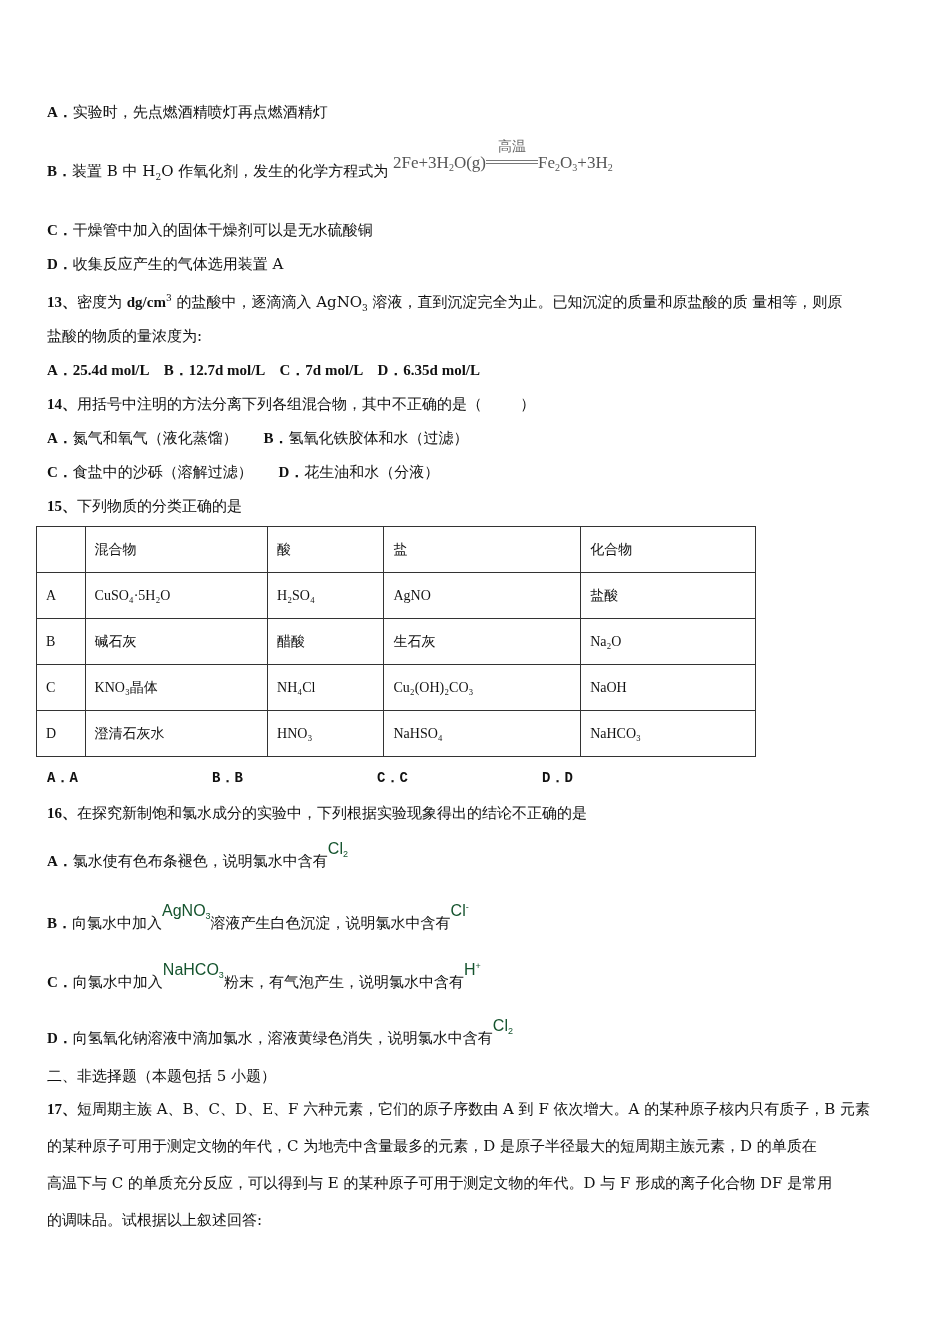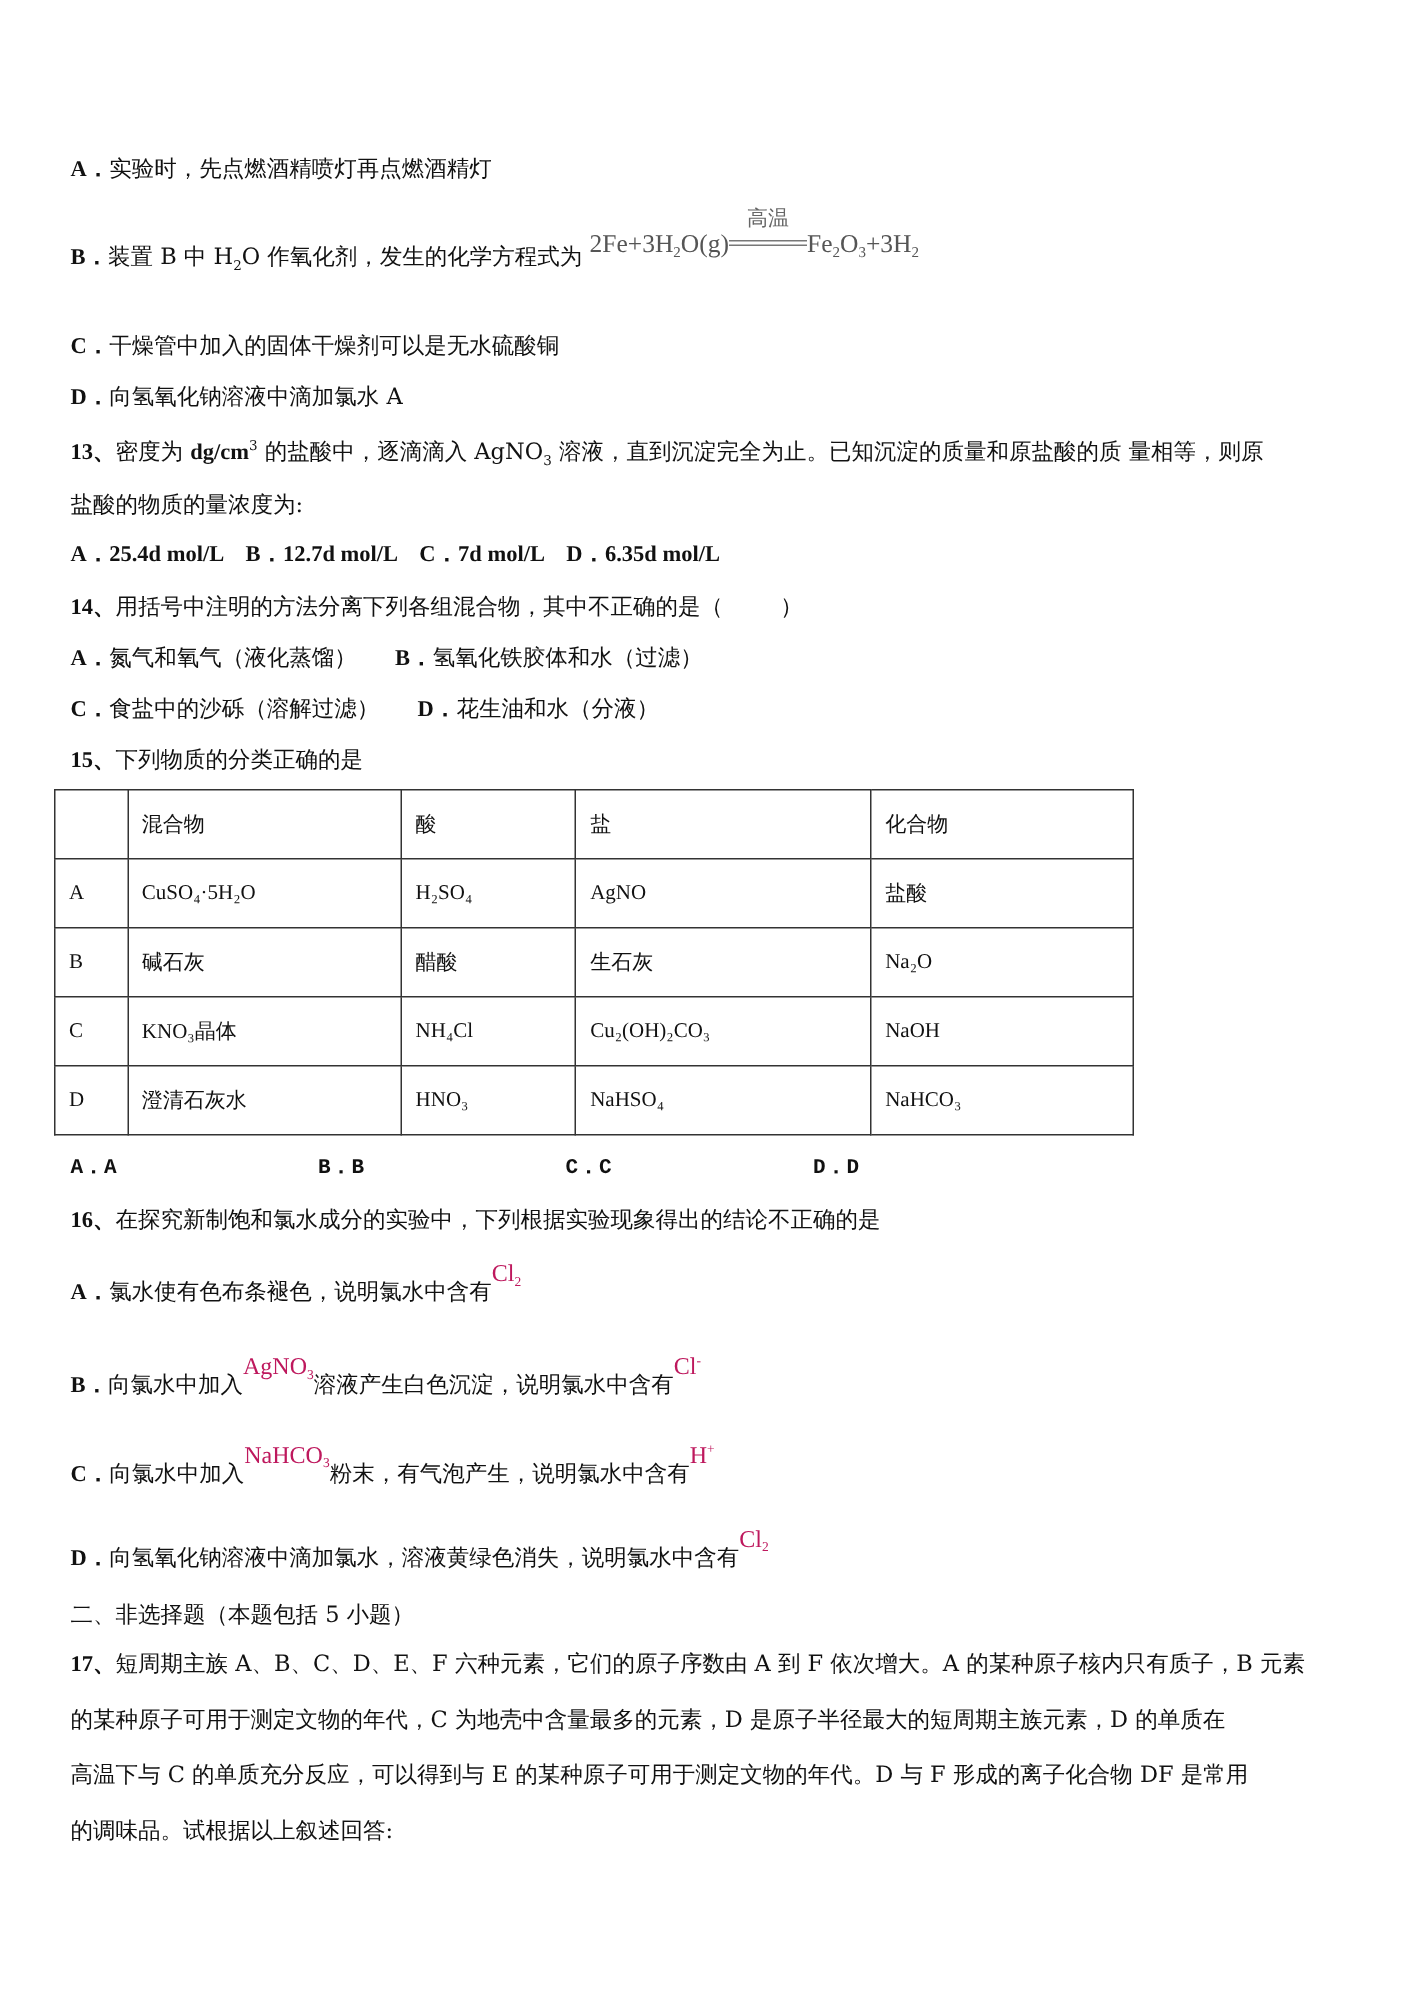--- a/index.html
+++ b/index.html
@@ -10,21 +10,21 @@
   }
   .line { position: absolute; left: 47px; white-space: nowrap; line-height: 20px; }
   .b { font-weight: bold; font-family: "Liberation Serif", serif; }
   .qn { font-family: "Liberation Serif", serif; font-weight: bold; }
   .eq { font-family: "Liberation Serif", serif; color: #555; font-size: 17px; position: relative; display: inline-block; }
   .eq sub { font-size: 10px; vertical-align: -3px; }
   .eqsign { display: inline-block; position: relative; width: 40px; height: 14px; vertical-align: middle; padding-left: 12px; }
   .eqsign::before, .eqsign::after { content: ""; position: absolute; left: 0; right: 0; border-top: 1px solid #777; }
   .eqsign::before { top: 3px; } .eqsign::after { top: 6px; }
   .cond2 { position: absolute; left: 0; top: -20px; width: 100%; text-align: center; font-size: 14px; color: #666; }
-  .chem { font-family: Liberation Serif, serif; color: #be185d; font-size: 16px; position: relative; top: -12px; }
+  .chem { font-family: Liberation Sans, sans-serif; color: #14532d; font-size: 16px; position: relative; top: -12px; }
   .chem sub { font-size: 9px; vertical-align: -3px; }
   .chem sup { font-size: 9px; }
   table.cls {
     position: absolute; left: 36px; top: 526px; width: 720px;
     border-collapse: collapse; font-family: "Liberation Serif", serif; font-size: 14px;
   }
   table.cls td { border: 1.5px solid #333; height: 45px; padding: 0 9px; vertical-align: middle; }
   .ans { position: absolute; top: 769px; font-family: "Liberation Mono", monospace; font-weight: bold; font-size: 14px; }
 </style>
 </head>
@@ -39,21 +39,21 @@
   <span class="eq" style="top:-8px">
     <span>2Fe+3H</span><sub>2</sub><span>O(g)</span><span class="eqsign"><span class="cond2">高温</span></span><span>Fe</span><sub>2</sub><span>O</span><sub>3</sub><span>+3H</span><sub>2</sub>
   </span>
 </div>
 
 <div class="line" style="top:220px">
   <span class="b">C．</span><span>干燥管中加入的固体干燥剂可以是无水硫酸铜</span>
 </div>
 
 <div class="line" style="top:254px">
-  <span class="b">D．</span><span>向氢氧化钠溶液中滴加氯水 A</span>
+  <span class="b">D．</span><span>收集反应产生的气体选用装置 A</span>
 </div>
 
 <div class="line" style="top:288px">
   <span class="qn">13、</span><span>密度为 </span><span class="b">dg/cm</span><sup style="font-size:9px">3</sup><span> 的盐酸中，逐滴滴入 AgNO</span><sub style="font-size:9px">3</sub><span> 溶液，直到沉淀完全为止。已知沉淀的质量和原盐酸的质 量相等，则原</span>
 </div>
 <div class="line" style="top:326px">盐酸的物质的量浓度为:</div>
 <div class="line b" style="top:360px; white-space:pre">A．25.4d mol/L    B．12.7d mol/L    C．7d mol/L    D．6.35d mol/L</div>
 
 <div class="line" style="top:394px">
   <span class="qn">14、</span><span style="white-space:pre">用括号中注明的方法分离下列各组混合物，其中不正确的是（        ）</span>

